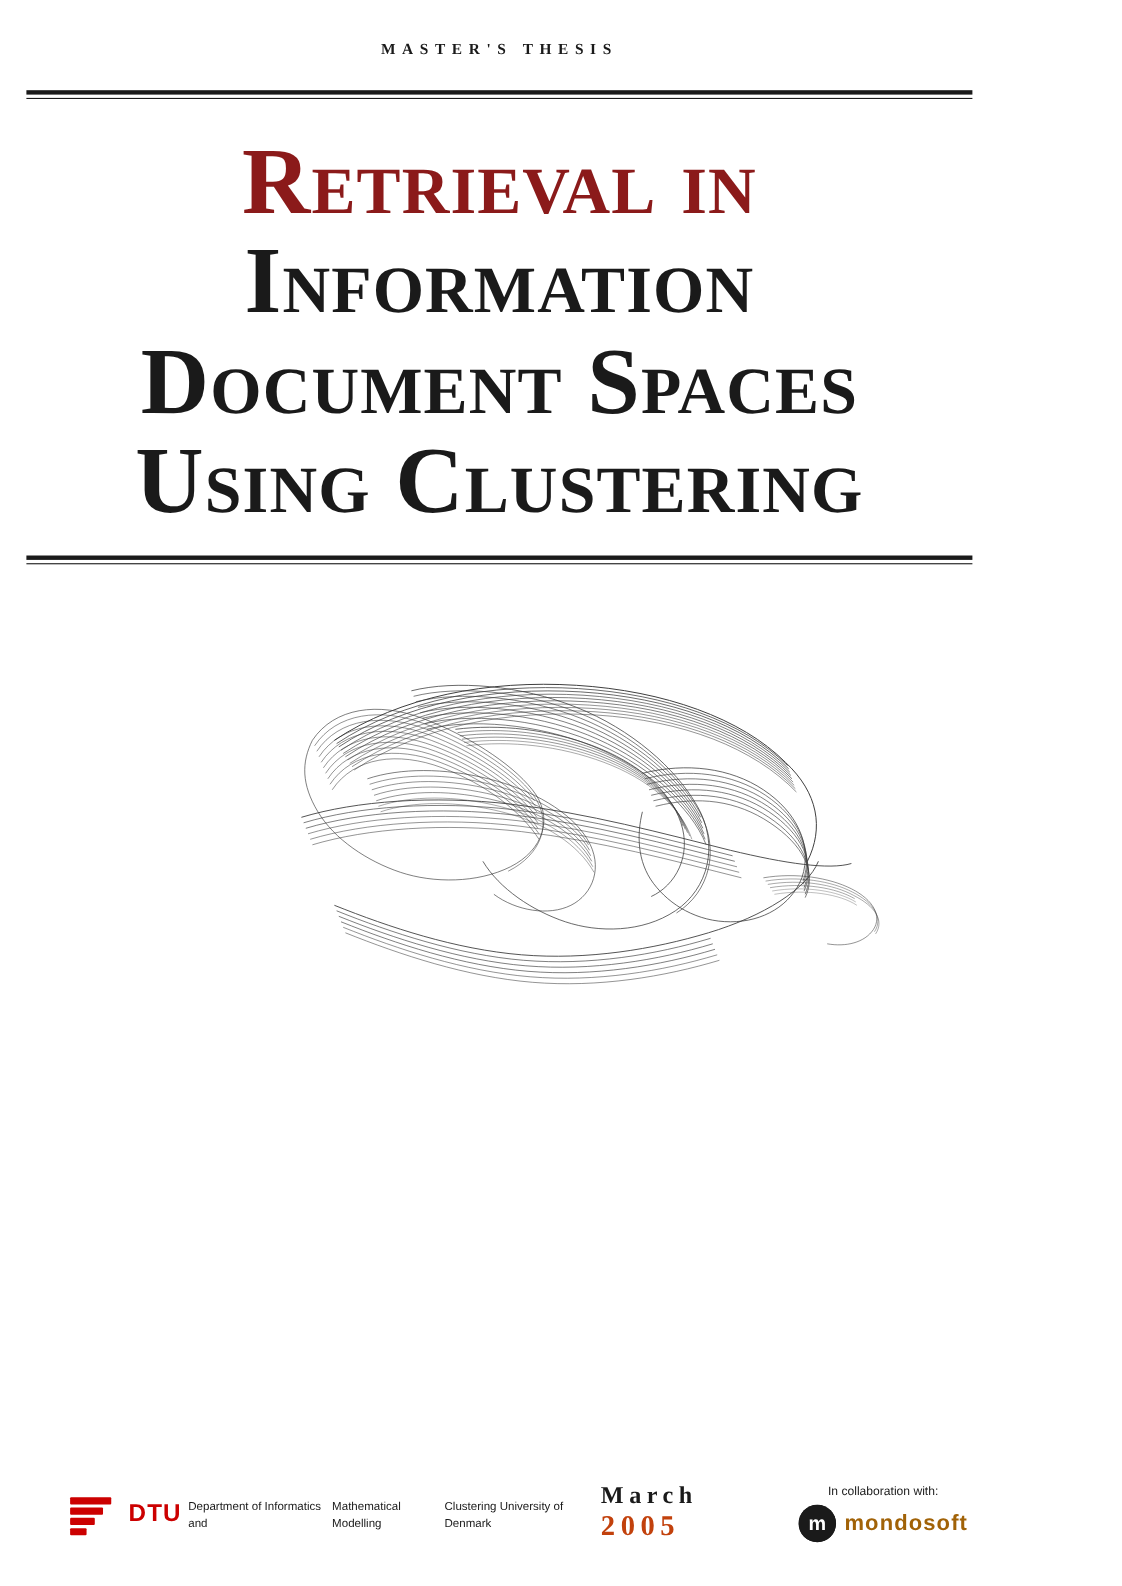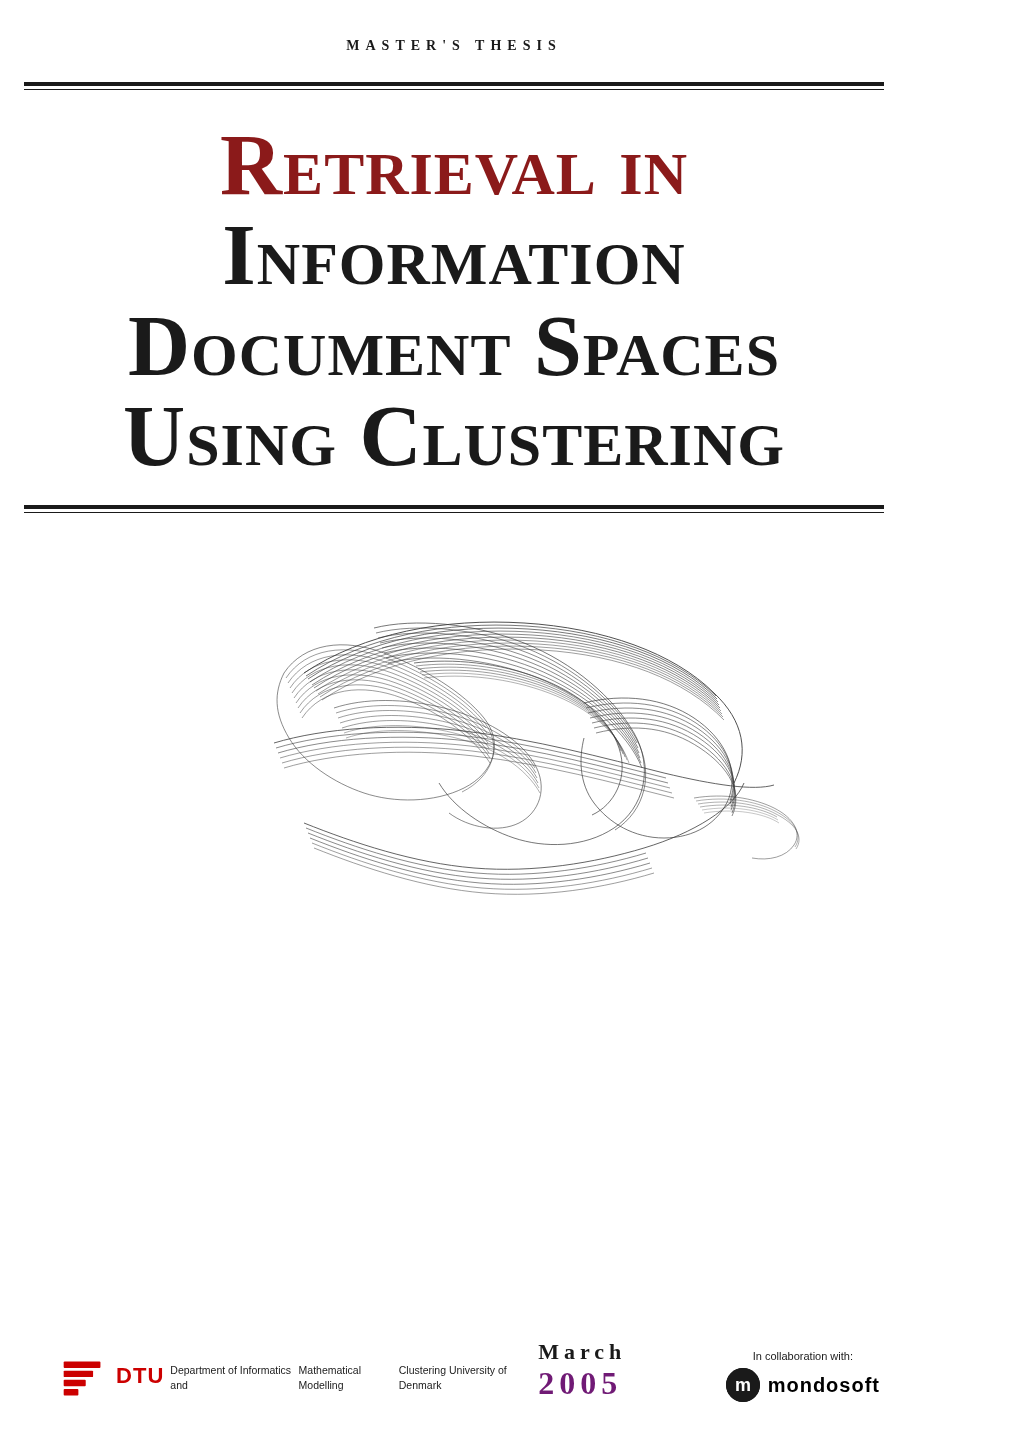--- a/index.html
+++ b/index.html
@@ -151,22 +151,22 @@
 
     .date-label {
       font-family: 'Georgia', serif;
       font-size: 22px;
       font-weight: bold;
       letter-spacing: 5px;
       color: #1a1a1a;
     }
 
     .date-label .year {
-      color: #701a75;
-      font-size: 32px;
+      color: #c2410c;
+      font-size: 26px;
     }
 
     .footer-right {
       display: flex;
       flex-direction: column;
       align-items: center;
       gap: 6px;
       margin-top: 32px;
     }
 
@@ -194,21 +194,21 @@
       color: white;
       font-size: 18px;
       font-weight: bold;
       font-family: Arial, sans-serif;
     }
 
     .mondosoft-name {
       font-family: Arial, sans-serif;
       font-size: 20px;
       font-weight: bold;
-      color: #000000;
+      color: #a16207;
       letter-spacing: 1px;
     }
 
     
     .dtu-logo-svg {
       width: 48px;
       height: 48px;
     }
   </style>
 </head>

